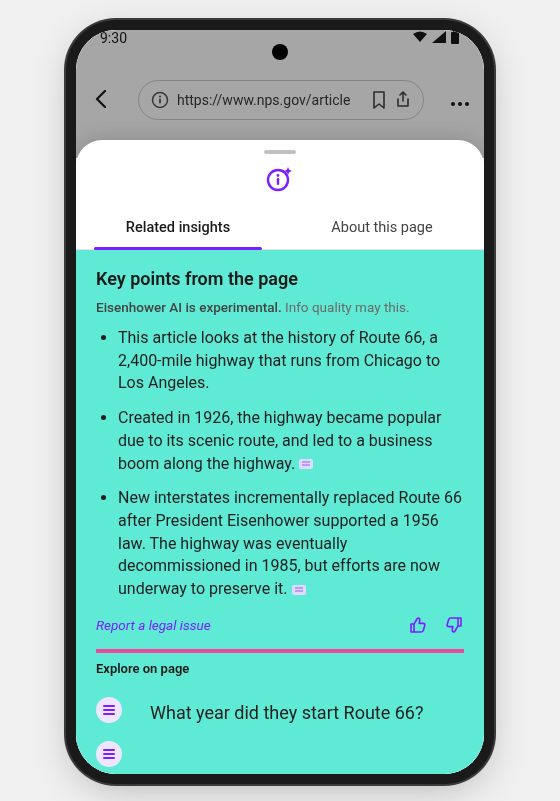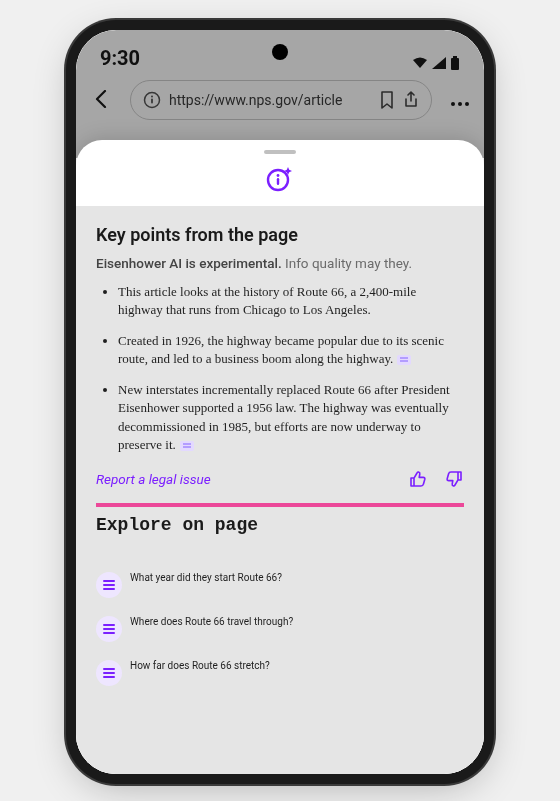--- a/index.html
+++ b/index.html
@@ -31,25 +31,25 @@
     inset: 0;
     background: rgba(0,0,0,0.35);
     pointer-events: none;
     z-index: 5;
     border-radius: 40px 40px 0 0;
     height: 128px;
   }
   .statusbar {
     height: 40px;
     display: flex;
-    align-items: flex-end;
+    align-items: flex-start;
     justify-content: space-between;
     padding: 0 24px;
-    font-size: 20px;
-    font-weight: 700;
+    font-size: 14px;
+    font-weight: 400;
     color: #1a1a1a;
     position: relative;
     z-index: 1;
   }
   .camera {
     position: absolute;
     top: 14px;
     left: 50%;
     transform: translateX(-50%);
     width: 16px;
@@ -57,21 +57,21 @@
     background: #000;
     border-radius: 50%;
     z-index: 20;
   }
   .sicons { display: flex; gap: 4px; align-items: center; }
   .addrbar {
     height: 60px;
     display: flex;
     align-items: center;
     padding: 0 14px;
-    gap: 18px;
+    gap: 26px;
     position: relative;
     z-index: 1;
   }
   .back-chev { width: 22px; text-align: center; font-size: 22px; color: #1a1a1a; }
   .url-pill {
     flex: 1;
     height: 40px;
     background: #fff;
     border: 1px solid #ccc;
     border-radius: 20px;
@@ -130,46 +130,45 @@
     position: absolute;
     bottom: -1px;
     left: 18px; right: 18px;
     height: 3px;
     background: #7b1fff;
     border-radius: 2px;
   }
   .sheet-body {
     flex: 1;
     overflow: hidden;
-    background: #e5e5e5;
+    background: #5eead4;
     padding: 18px 20px 12px;
   }
   .h-key {
     font-size: 18px;
     font-weight: 600;
     color: #1a1a1a;
     margin-bottom: 10px;
   }
   .disclaimer {
     font-size: 13.5px;
     color: #6b6b6b;
     margin-bottom: 12px;
   }
   .disclaimer .b { color: #444; font-weight: 500; }
   ul.points {
     list-style: disc;
     padding-left: 22px;
     margin-bottom: 14px;
   }
   ul.points li {
-    font-size: 13px;
+    font-size: 16px;
     line-height: 1.42;
     color: #1f1f1f;
     margin-bottom: 12px;
-    font-family: Liberation Serif, serif;
   }
   .cite {
     display: inline-block;
     width: 14px; height: 10px;
     background: #e3d9ff;
     border-radius: 2px;
     vertical-align: middle;
     margin-left: 4px;
     position: relative;
   }
@@ -189,32 +188,31 @@
     border-bottom: 4px solid #ec4899;
     margin-bottom: 8px;
   }
   .report {
     font-size: 13.5px;
     font-style: italic;
     color: #7b1fff;
   }
   .thumbs { display: flex; gap: 16px; }
   .h-explore {
-    font-size: 18px;
+    font-size: 13px;
     font-weight: 600;
     color: #1a1a1a;
-    margin-bottom: 28px;
-    font-family: Liberation Mono, monospace;
+    margin-bottom: 12px;
   }
   .qrow {
     display: flex;
-    align-items: flex-start;
-    gap: 8px;
+    align-items: flex-end;
+    gap: 28px;
     padding: 9px 0;
-    font-size: 10px;
+    font-size: 18px;
     color: #1f1f1f;
   }
   .qicon {
     width: 26px; height: 26px;
     border-radius: 50%;
     background: #eee6ff;
     display: flex;
     align-items: center;
     justify-content: center;
     flex-shrink: 0;
@@ -291,24 +289,28 @@
     <div class="sheet">
       <div class="grabber"></div>
       <div class="sheet-icon">
         <svg width="30" height="30" viewBox="0 0 30 30">
           <circle cx="13" cy="16" r="10" stroke="#7b1fff" stroke-width="2.4" fill="none"></circle>
           <circle cx="13" cy="11.5" r="1.4" fill="#7b1fff"></circle>
           <rect x="11.8" y="14" width="2.4" height="7" rx="1.2" fill="#7b1fff"></rect>
           <path d="M23 3 l1.2 2.8 2.8 1.2 -2.8 1.2 -1.2 2.8 -1.2 -2.8 -2.8 -1.2 2.8 -1.2 Z" fill="#7b1fff"></path>
         </svg>
       </div>
+      <div class="tabs">
+        <div class="tab active">Related insights</div>
+        <div class="tab">About this page</div>
+      </div>
       <div class="sheet-body">
         <div class="h-key">Key points from the page</div>
         <div class="disclaimer">
-          <span class="b">Eisenhower AI is experimental.</span><span> Info quality may they.</span>
+          <span class="b">Eisenhower AI is experimental.</span><span> Info quality may this.</span>
         </div>
         <ul class="points">
           <li><span>This article looks at the history of Route 66, a 2,400-mile highway that runs from Chicago to Los Angeles.</span></li>
           <li><span>Created in 1926, the highway became popular due to its scenic route, and led to a business boom along the highway.</span><span class="cite"></span></li>
           <li><span>New interstates incrementally replaced Route 66 after President Eisenhower supported a 1956 law. The highway was eventually decommissioned in 1985, but efforts are now underway to preserve it.</span><span class="cite"></span></li>
         </ul>
         <div class="feedback-row">
           <span class="report">Report a legal issue</span>
           <div class="thumbs">
             <svg width="20" height="20" viewBox="0 0 20 20">
@@ -323,21 +325,20 @@
         <div class="qrow">
           <div class="qicon">
               <div class="qicon-lines"></div>
             </div>
           <span>What year did they start Route 66?</span>
         </div>
         <div class="qrow">
           <div class="qicon">
               <div class="qicon-lines"></div>
             </div>
-          <span>Where does Route 66 travel through?</span>
         </div>
         <div class="qrow">
           <div class="qicon">
               <div class="qicon-lines"></div>
             </div>
           <span>How far does Route 66 stretch?</span>
         </div>
       </div>
     </div>
 

